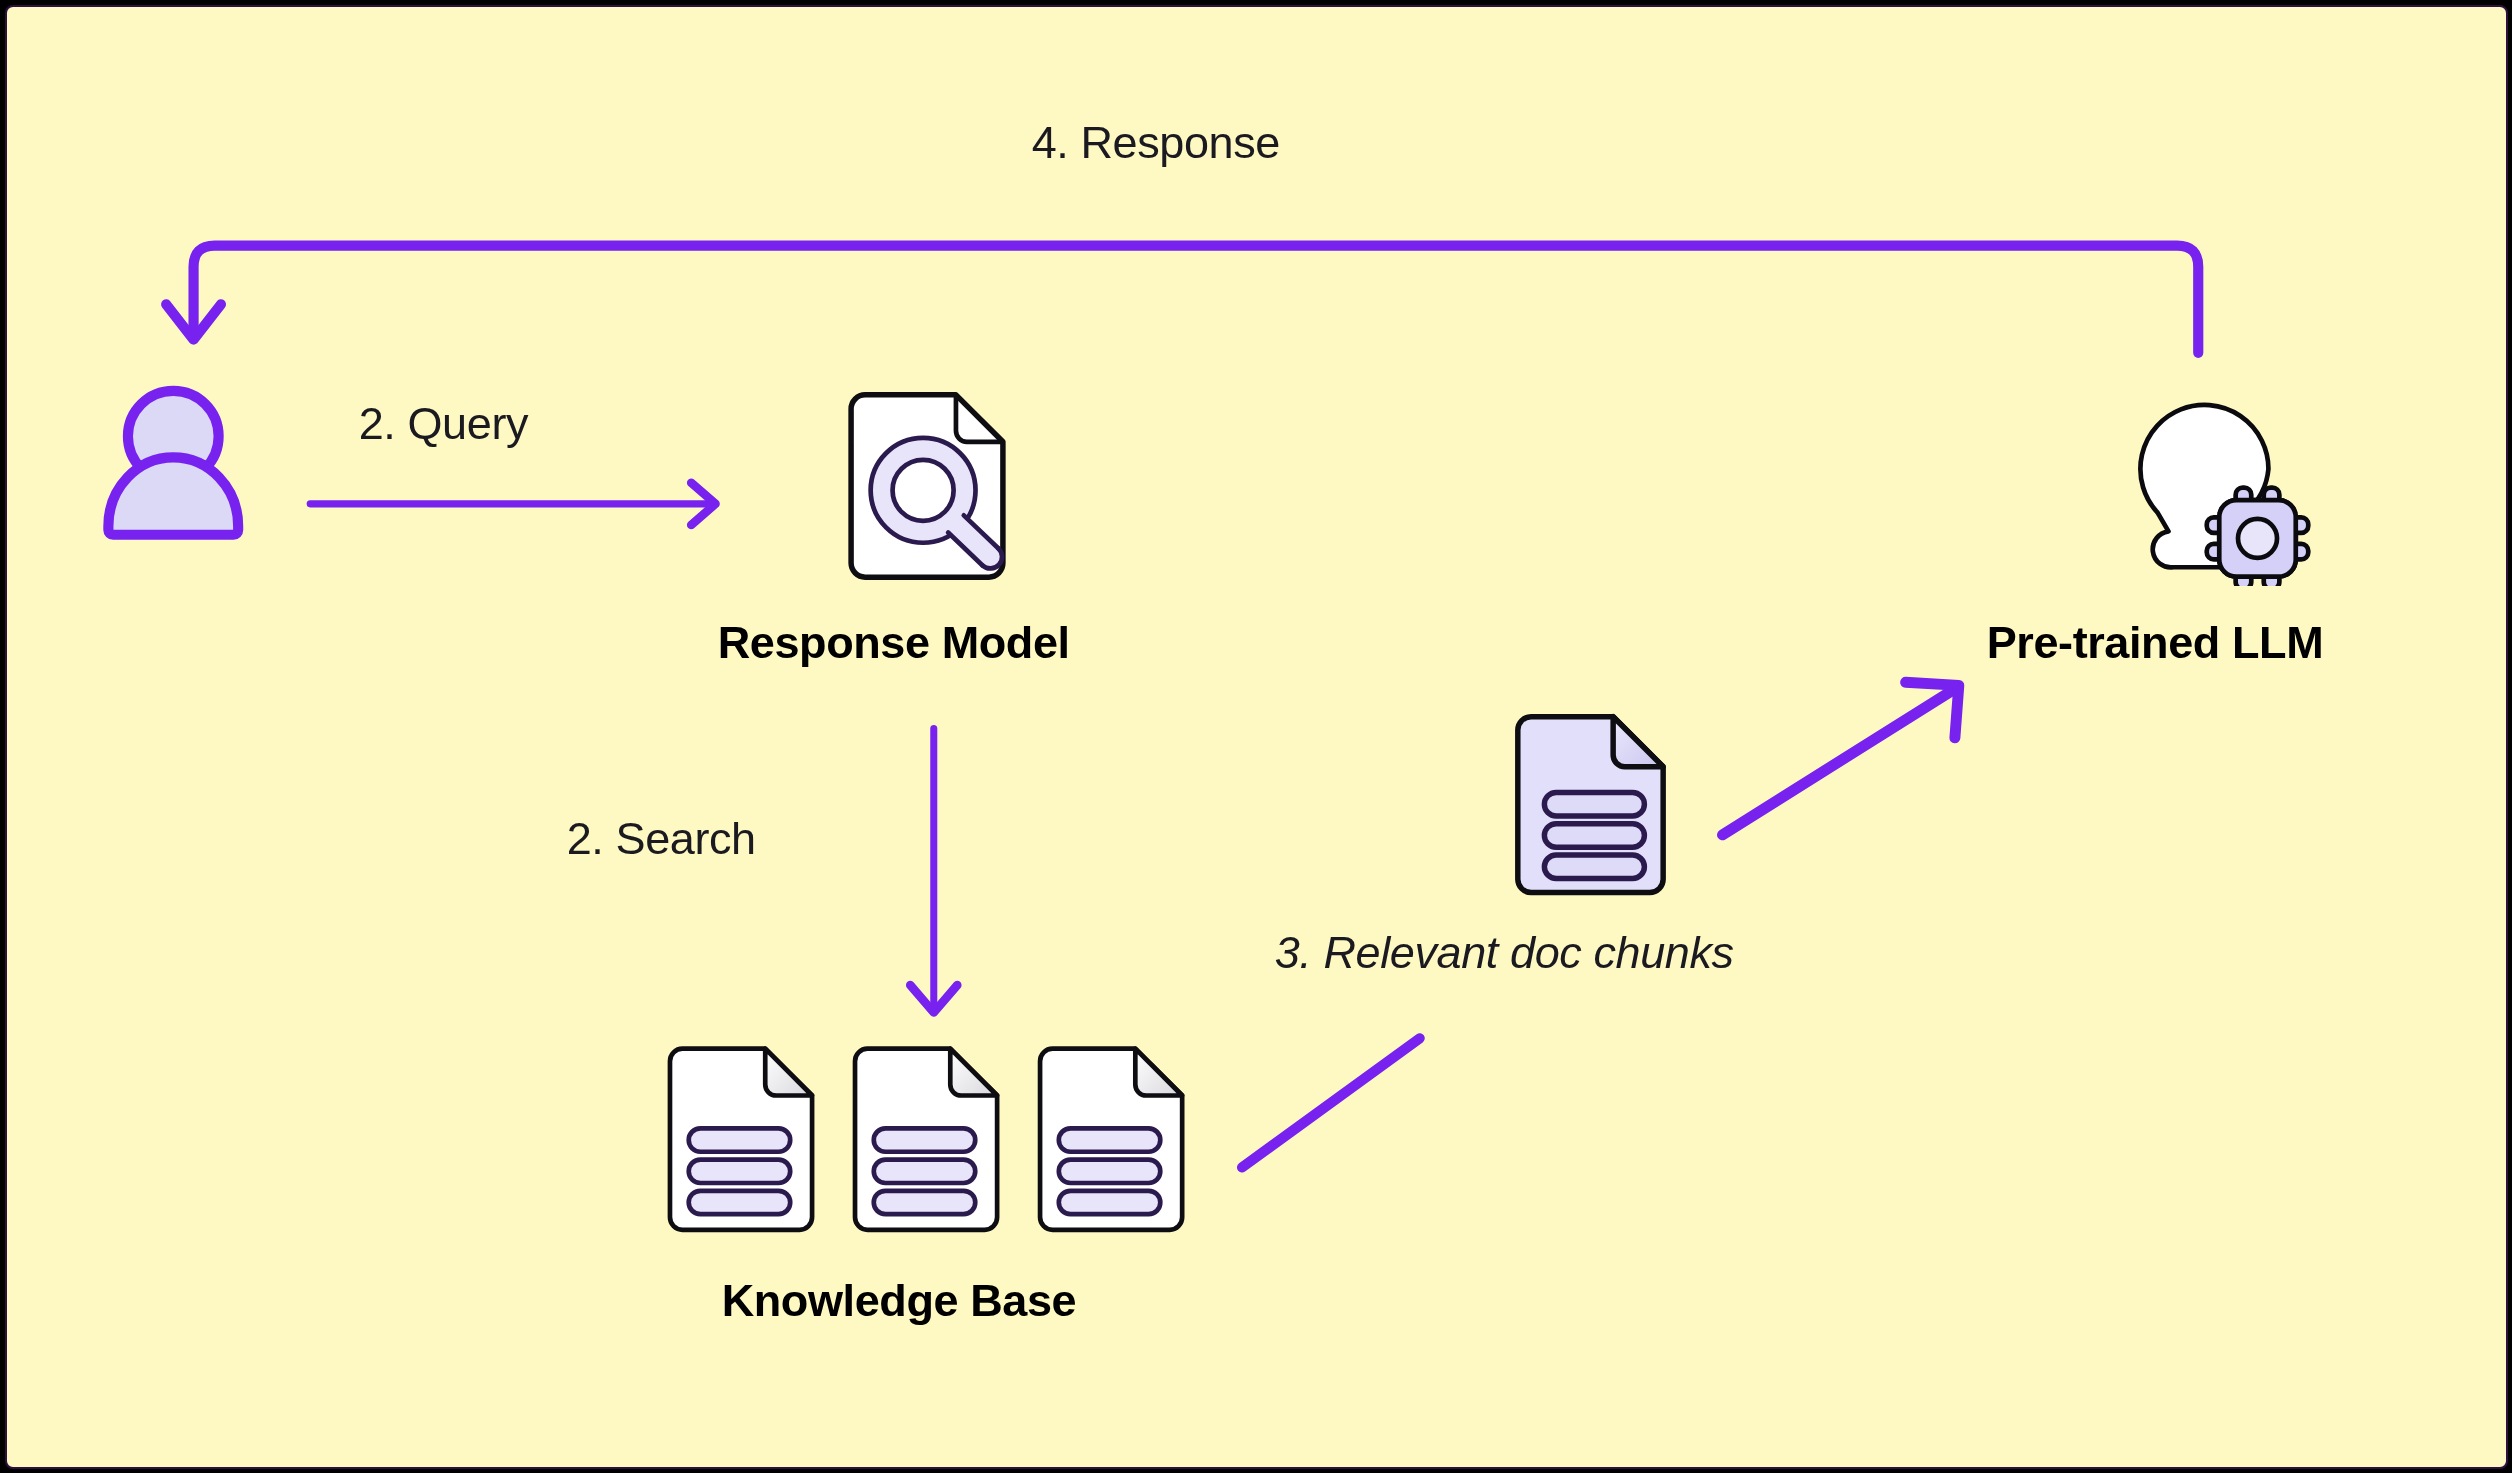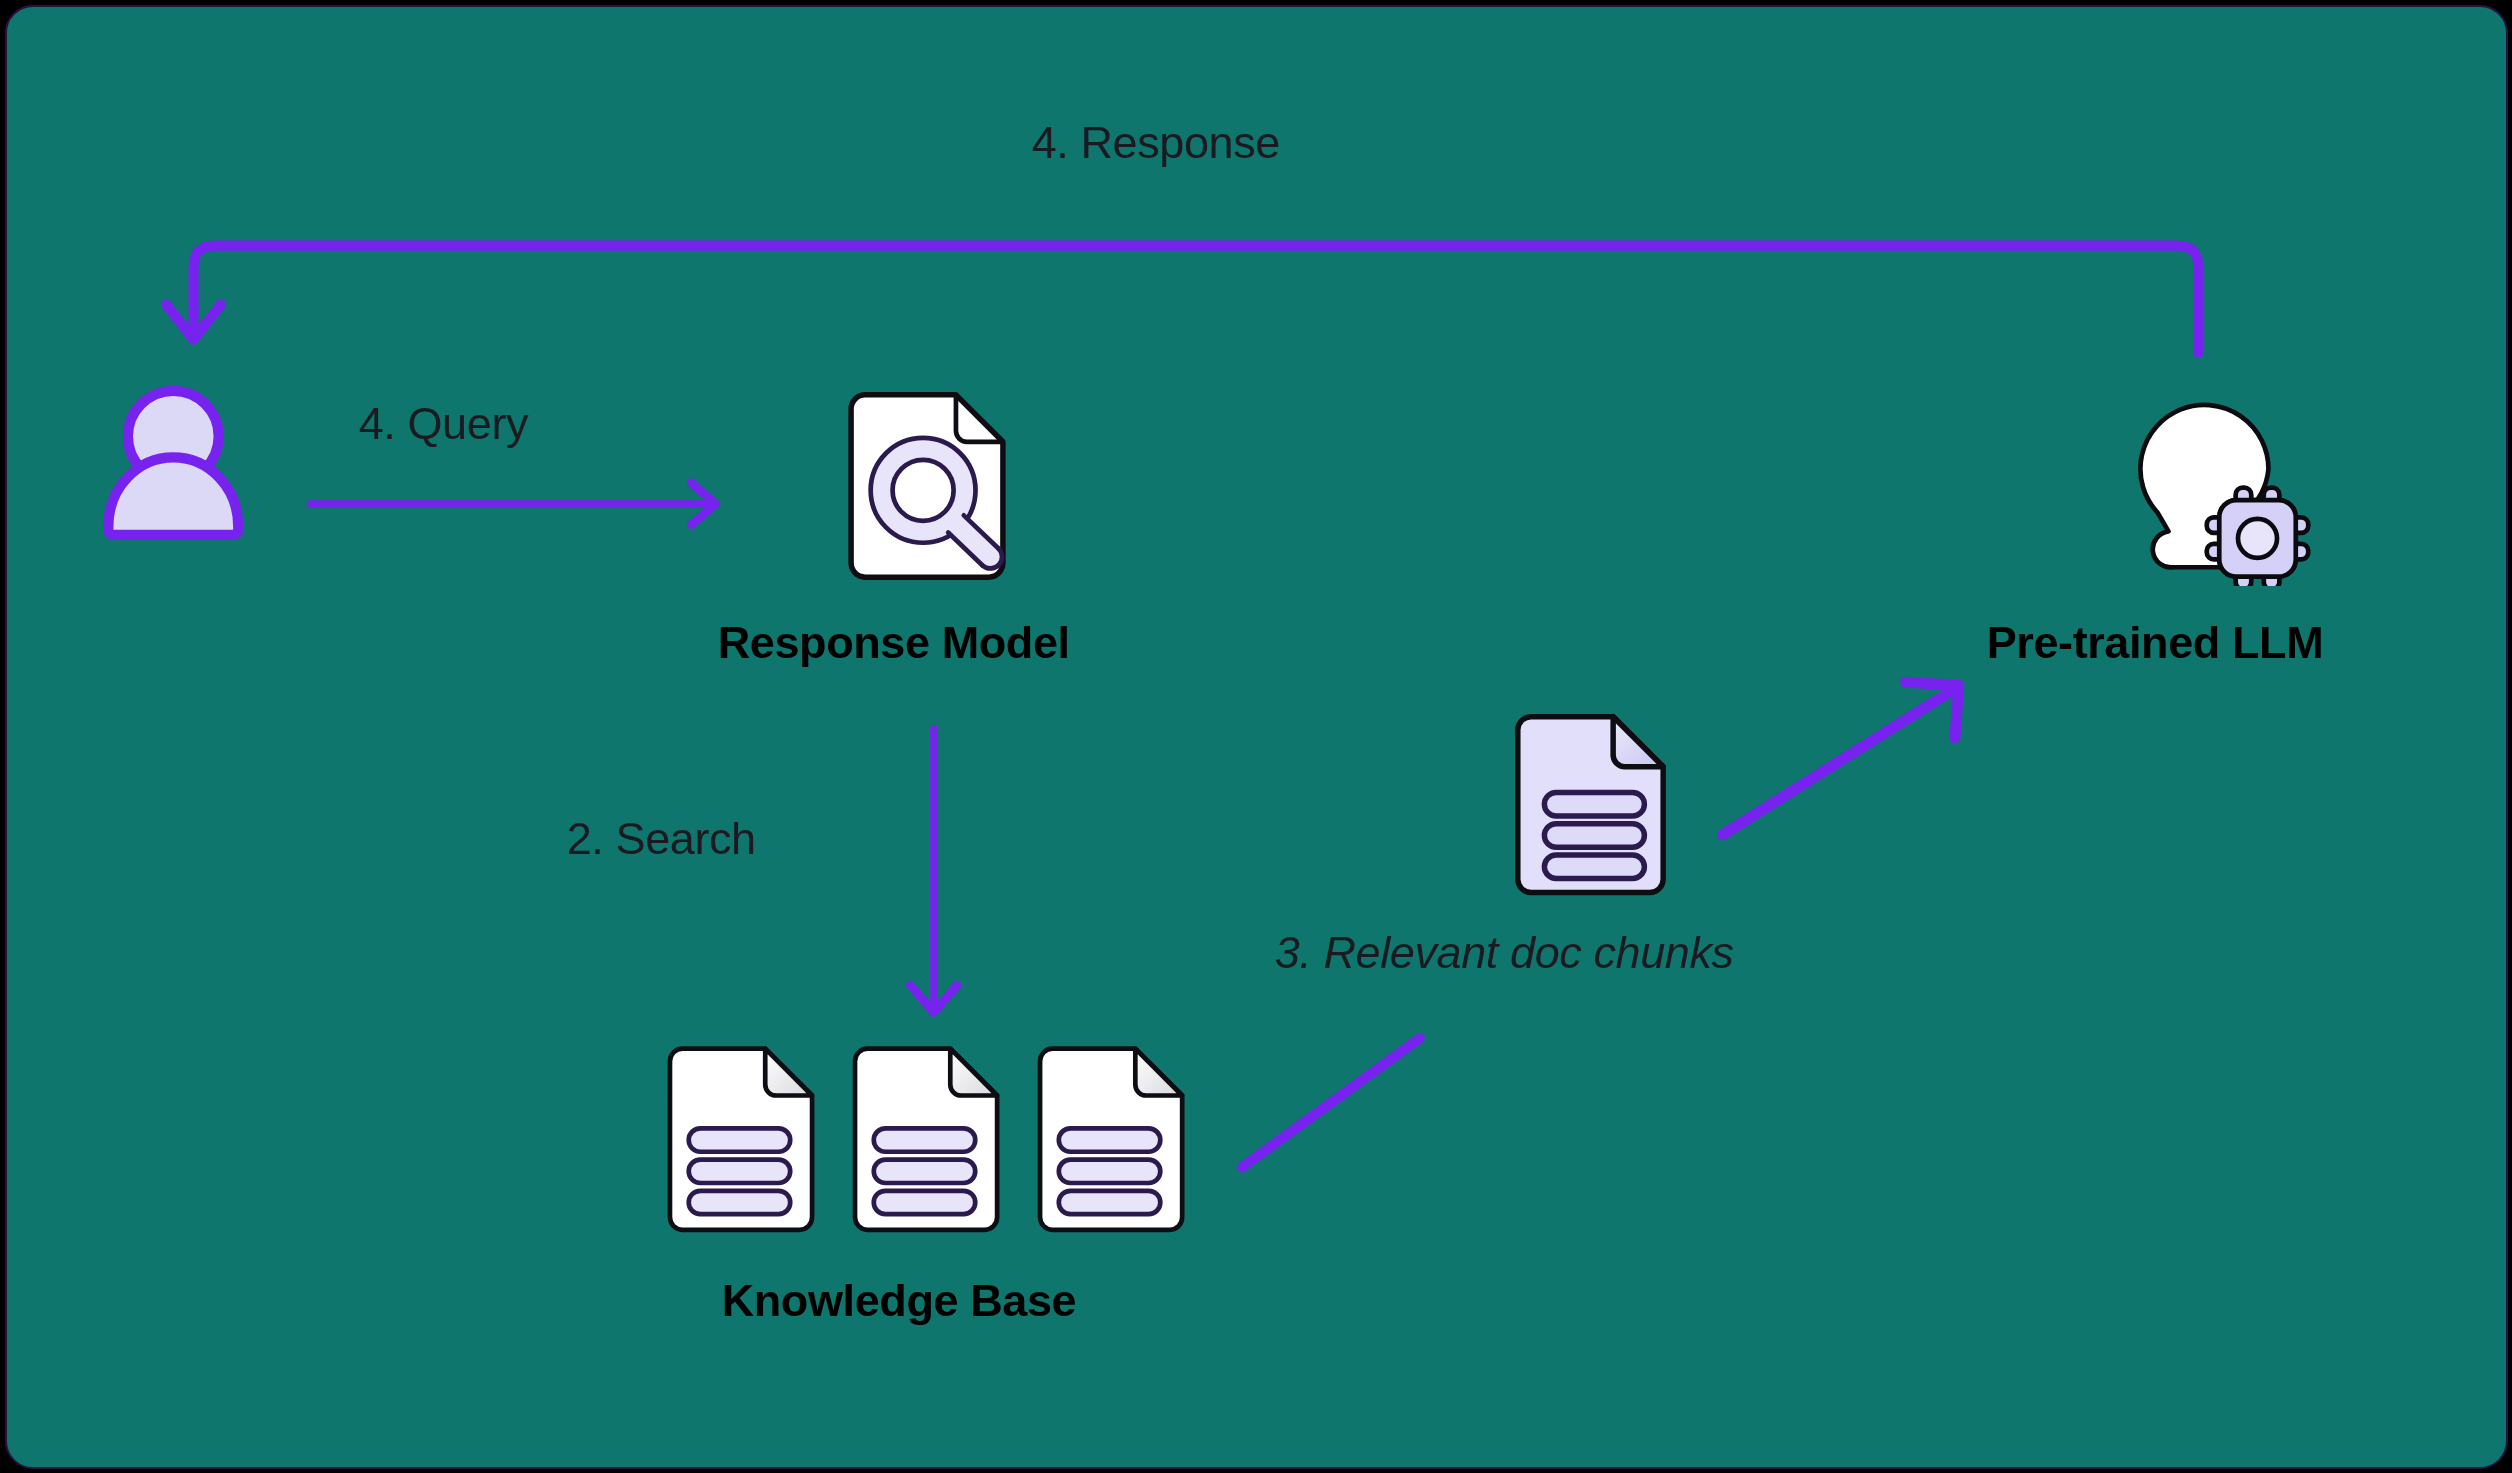--- a/index.html
+++ b/index.html
@@ -16,22 +16,22 @@
     width: 2512px;
     height: 1474px;
     background: #000000;
   }
   #card {
     position: absolute;
     left: 4.7px;
     top: 4.7px;
     width: 2503px;
     height: 1464px;
-    background: #0f766e;
-    border-radius: 28px;
+    background: #fef9c3;
+    border-radius: 8px;
     border: 2.3px solid #2b1040;
     box-sizing: border-box;
     overflow: hidden;
   }
   #stage {
     position: absolute;
     left: 0; top: 0;
     width: 2503px;
     height: 1464px;
   }
@@ -192,21 +192,21 @@
           <path d="M 10 24 A 17 17 0 0 1 27 7 L 132 7 L 196 71 L 196 215 A 17 17 0 0 1 179 232 L 27 232 A 17 17 0 0 1 10 215 Z" fill="#e2dffb" stroke="#0d0d12" stroke-width="7" stroke-linejoin="round"></path>
           <path d="M 132 7 L 132 56 A 15 15 0 0 0 147 71 L 196 71 Z" fill="url(#foldg2)" stroke="#0d0d12" stroke-width="7" stroke-linejoin="round"></path>
           <rect x="44" y="104" width="128" height="30" rx="15" fill="#dedbf8" stroke="#2b1a4d" stroke-width="7"></rect>
           <rect x="44" y="144" width="128" height="30" rx="15" fill="#dedbf8" stroke="#2b1a4d" stroke-width="7"></rect>
           <rect x="44" y="184" width="128" height="30" rx="15" fill="#dedbf8" stroke="#2b1a4d" stroke-width="7"></rect>
         </svg>
       </div>
 
       <div class="lbl lbl-step pos-response">4. Response</div>
 
-      <div class="lbl lbl-step pos-query">4. Query</div>
+      <div class="lbl lbl-step pos-query">2. Query</div>
 
       <div class="lbl lbl-step pos-search">2. Search</div>
 
       <div class="lbl lbl-step pos-chunks">3. Relevant doc chunks</div>
 
       <div class="lbl lbl-node pos-retrieval">Response Model</div>
 
       <div class="lbl lbl-node pos-knowledge">Knowledge Base</div>
 
       <div class="lbl lbl-node pos-llm">Pre-trained LLM</div>

